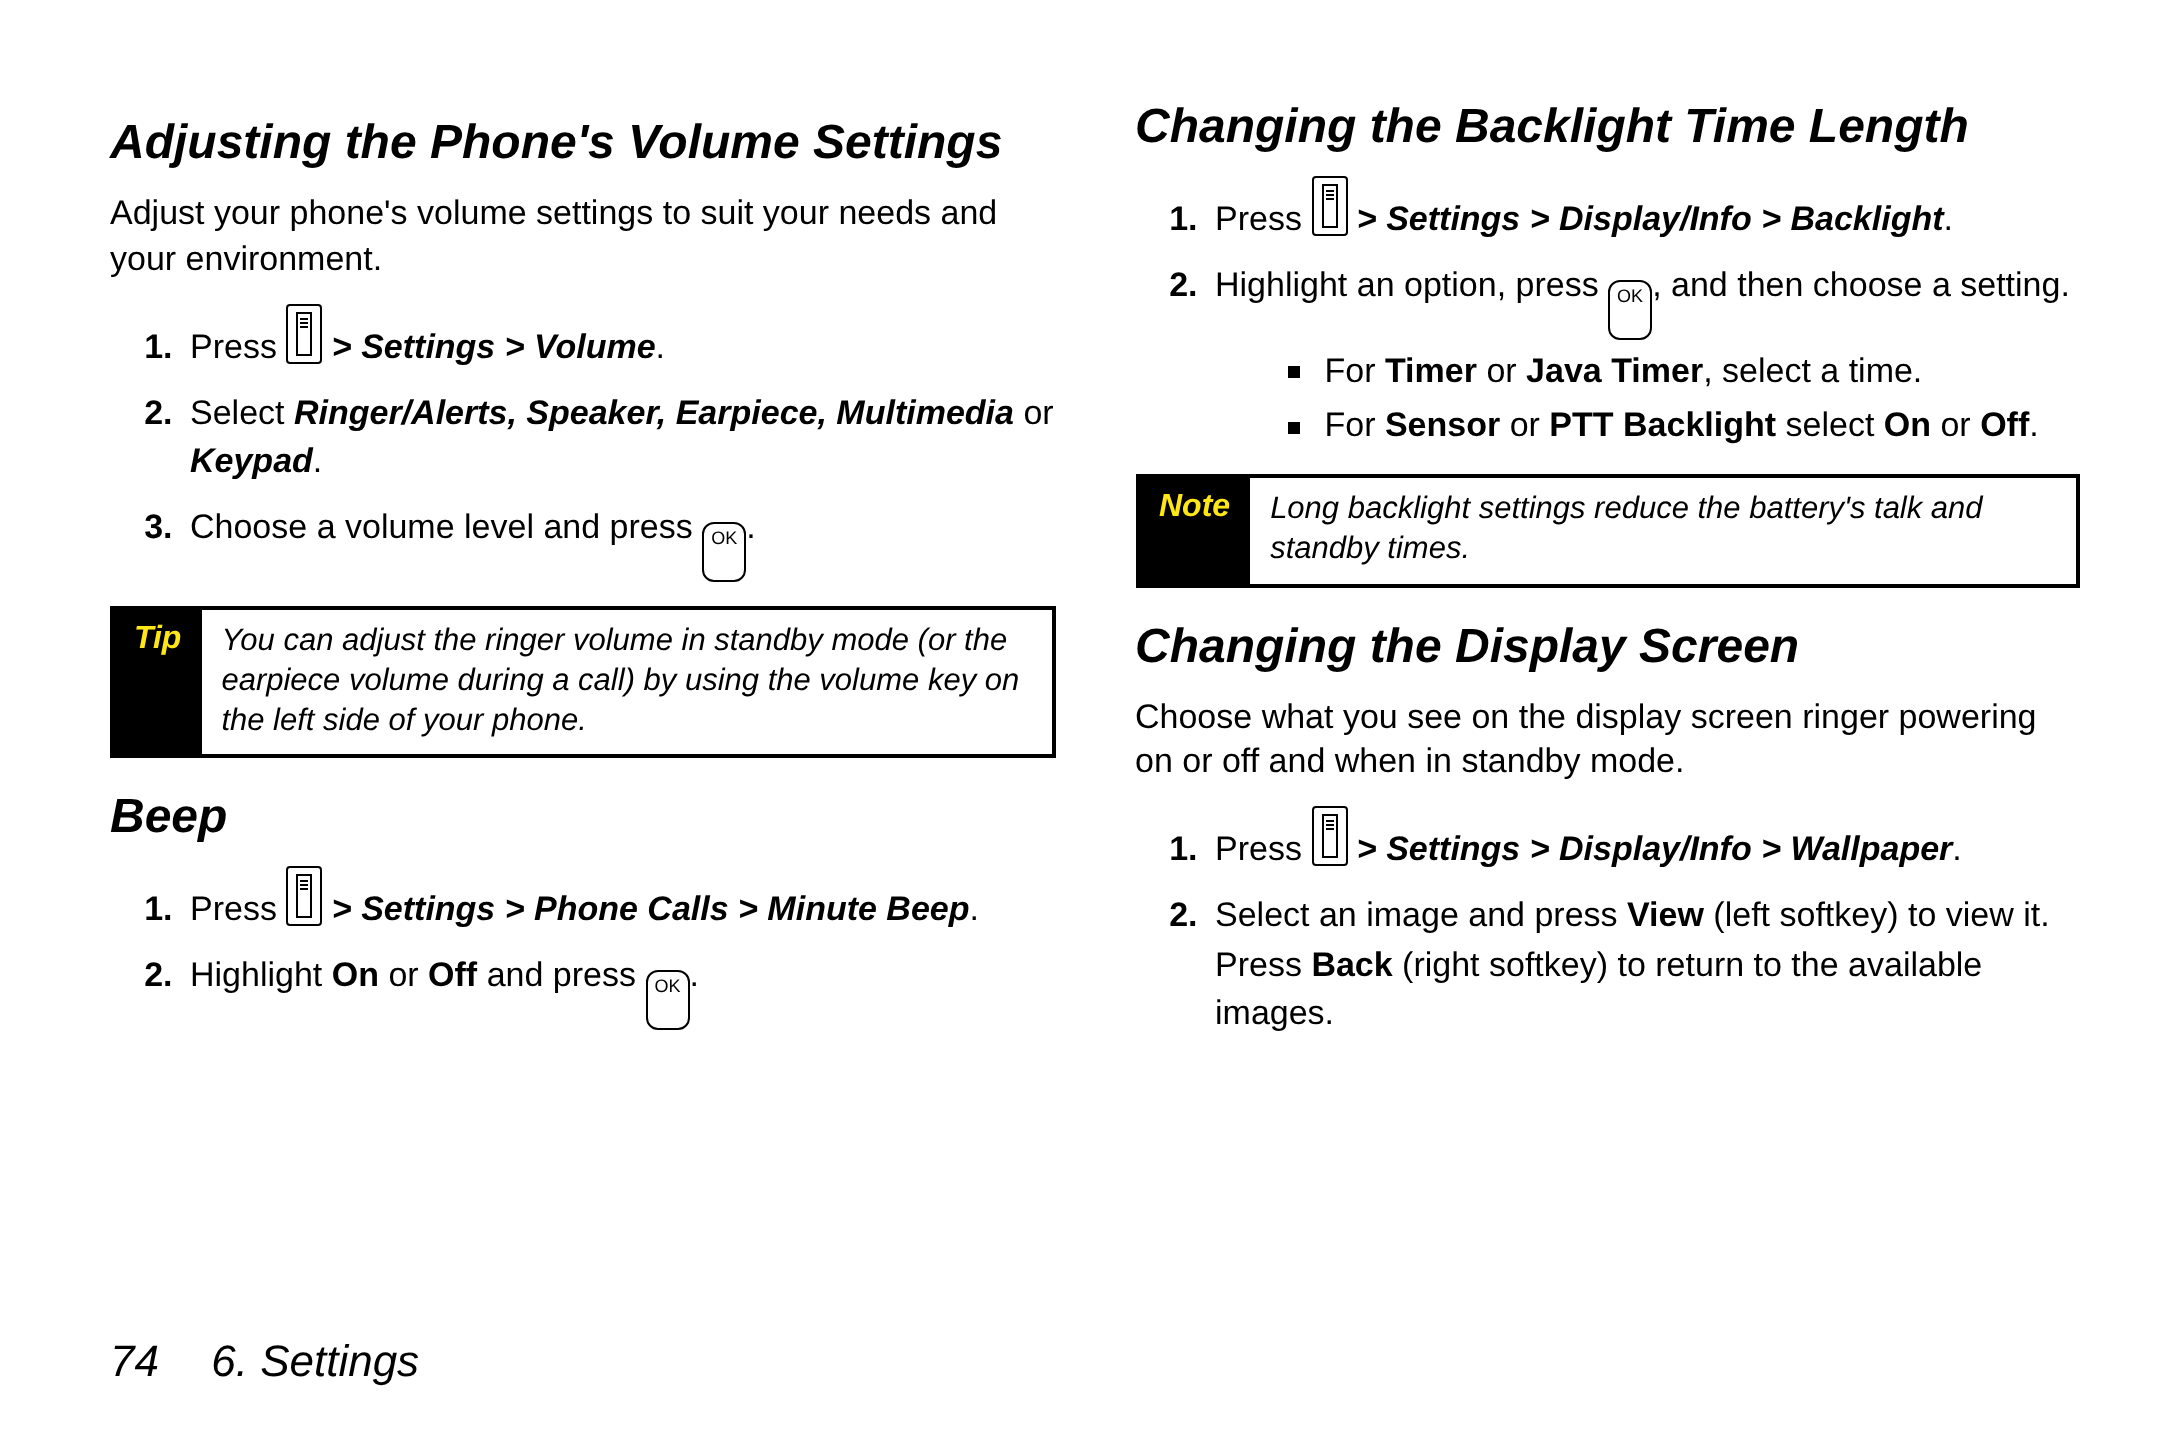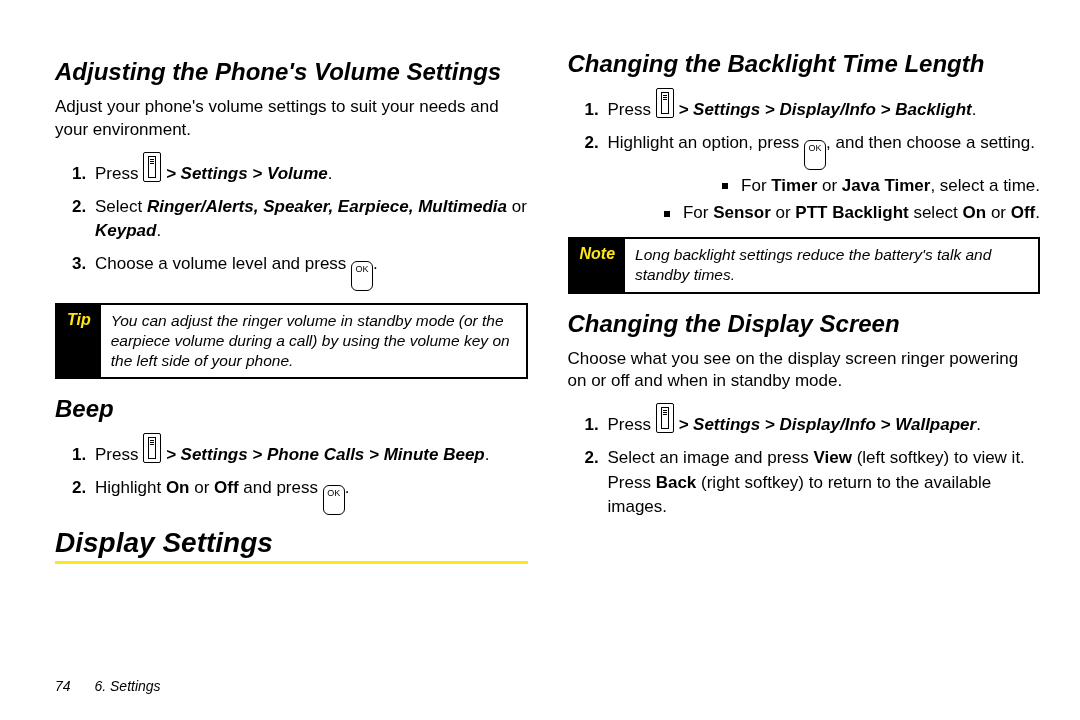--- a/index.html
+++ b/index.html
@@ -54,21 +54,20 @@
   }
   .sub {
     list-style: none;
     padding-left: 36px;
     margin-top: 4px;
   }
   .sub li {
     font-size: 17px;
     line-height: 1.4;
     margin-bottom: 4px;
-    text-align: right;
   }
   .sub li::before {
     content: "";
     display: inline-block;
     width: 6px; height: 6px;
     background: #000;
     margin-right: 8px;
     vertical-align: middle;
   }
   b { font-weight: bold; }
@@ -122,21 +121,21 @@
     width: 22px;
     border-radius: 6px;
     font-size: 9px;
     line-height: 15px;
   }
   .footer {
     position: absolute;
     bottom: 26px;
     left: 55px;
     font-style: italic;
-    font-size: 14px;
+    font-size: 22px;
   }
   .footer .pg { margin-right: 20px; }
   .nobreak { break-inside: avoid; }
 </style>
 </head>
 <body>
 
 <div class="page">
 
   <div class="h2">Adjusting the Phone's Volume Settings</div>
@@ -162,24 +161,20 @@
   <ol>
     <li>
       <span>Press </span><span class="iconkey menu"></span>
       <span class="bi">&gt; Settings &gt; Phone Calls &gt; Minute Beep</span><span>.</span>
     </li>
     <li>
       <span>Highlight </span><b>On</b><span> or </span><b>Off</b><span> and press </span><span class="iconkey ok">OK</span><span>.</span>
     </li>
   </ol>
 
-  <div class="nobreak">
-    <div class="h1">Display Settings</div>
-    <div class="rule"></div>
-  </div>
 
   <div class="h2">Changing the Backlight Time Length</div>
   <ol>
     <li>
       <span>Press </span><span class="iconkey menu"></span>
       <span class="bi">&gt; Settings &gt; Display/Info &gt; Backlight</span><span>.</span>
     </li>
     <li>
       <span>Highlight an option, press </span><span class="iconkey ok">OK</span><span>, and then choose a setting.</span>
       <ul class="sub">

